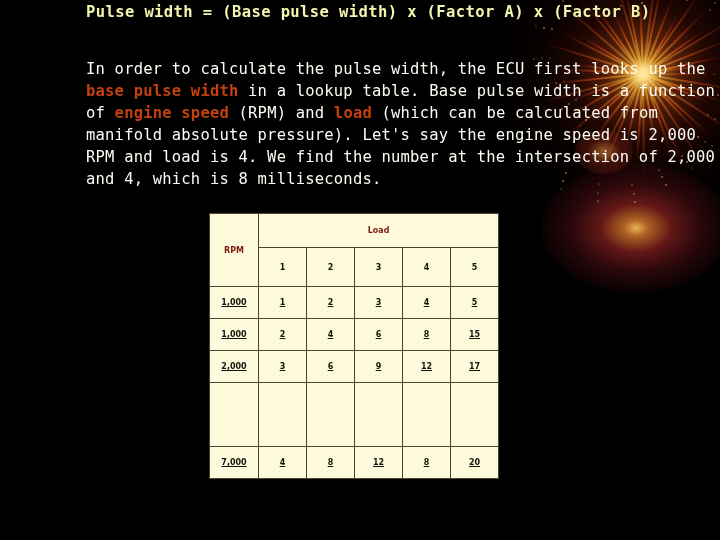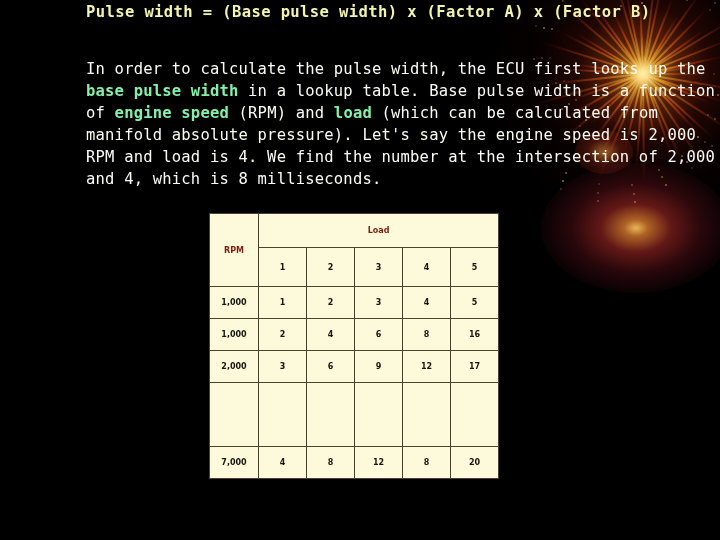--- a/index.html
+++ b/index.html
@@ -113,21 +113,21 @@
     position: absolute;
     left: 86px;
     top: 58px;
     width: 632px;
     font-size: 15.5px;
     line-height: 22px;
     color: #fdfdf5;
     letter-spacing: 0.2px;
   }
   #body-paragraph b {
-    color: #86efac;
+    color: #c2410c;
     font-weight: bold;
   }
 
   
   #lookup-table {
     position: absolute;
     left: 209px;
     top: 213px;
     border-collapse: collapse;
     background: #fdfadc;
@@ -144,21 +144,21 @@
     color: #17140c;
     padding: 0;
   }
   #lookup-table th {
     color: #7d1d10;
   }
   .col-rpm  { width: 49px; }
   .col-load { width: 48px; }
   .hrow-1 td, .hrow-1 th { height: 33px; }
   .hrow-2 td, .hrow-2 th { height: 38px; }
-  .drow td { height: 31px; }
+  .drow td { height: 31px; text-decoration: underline; }
   .blank-row td { height: 63px; }
 </style>
 </head>
 <body>
 
 <div id="fx-layer">
   <div class="glow-burst"></div>
   <div class="glow-lower"></div>
   <div class="glow-tiny"></div>
   <div id="ray-holder">
@@ -290,21 +290,21 @@
           <td>3</td>
           <td>4</td>
           <td>5</td>
         </tr>
         <tr class="drow">
           <td>1,000</td>
           <td>2</td>
           <td>4</td>
           <td>6</td>
           <td>8</td>
-          <td>16</td>
+          <td>15</td>
         </tr>
         <tr class="drow">
           <td>2,000</td>
           <td>3</td>
           <td>6</td>
           <td>9</td>
           <td>12</td>
           <td>17</td>
         </tr>
         <tr class="blank-row">

